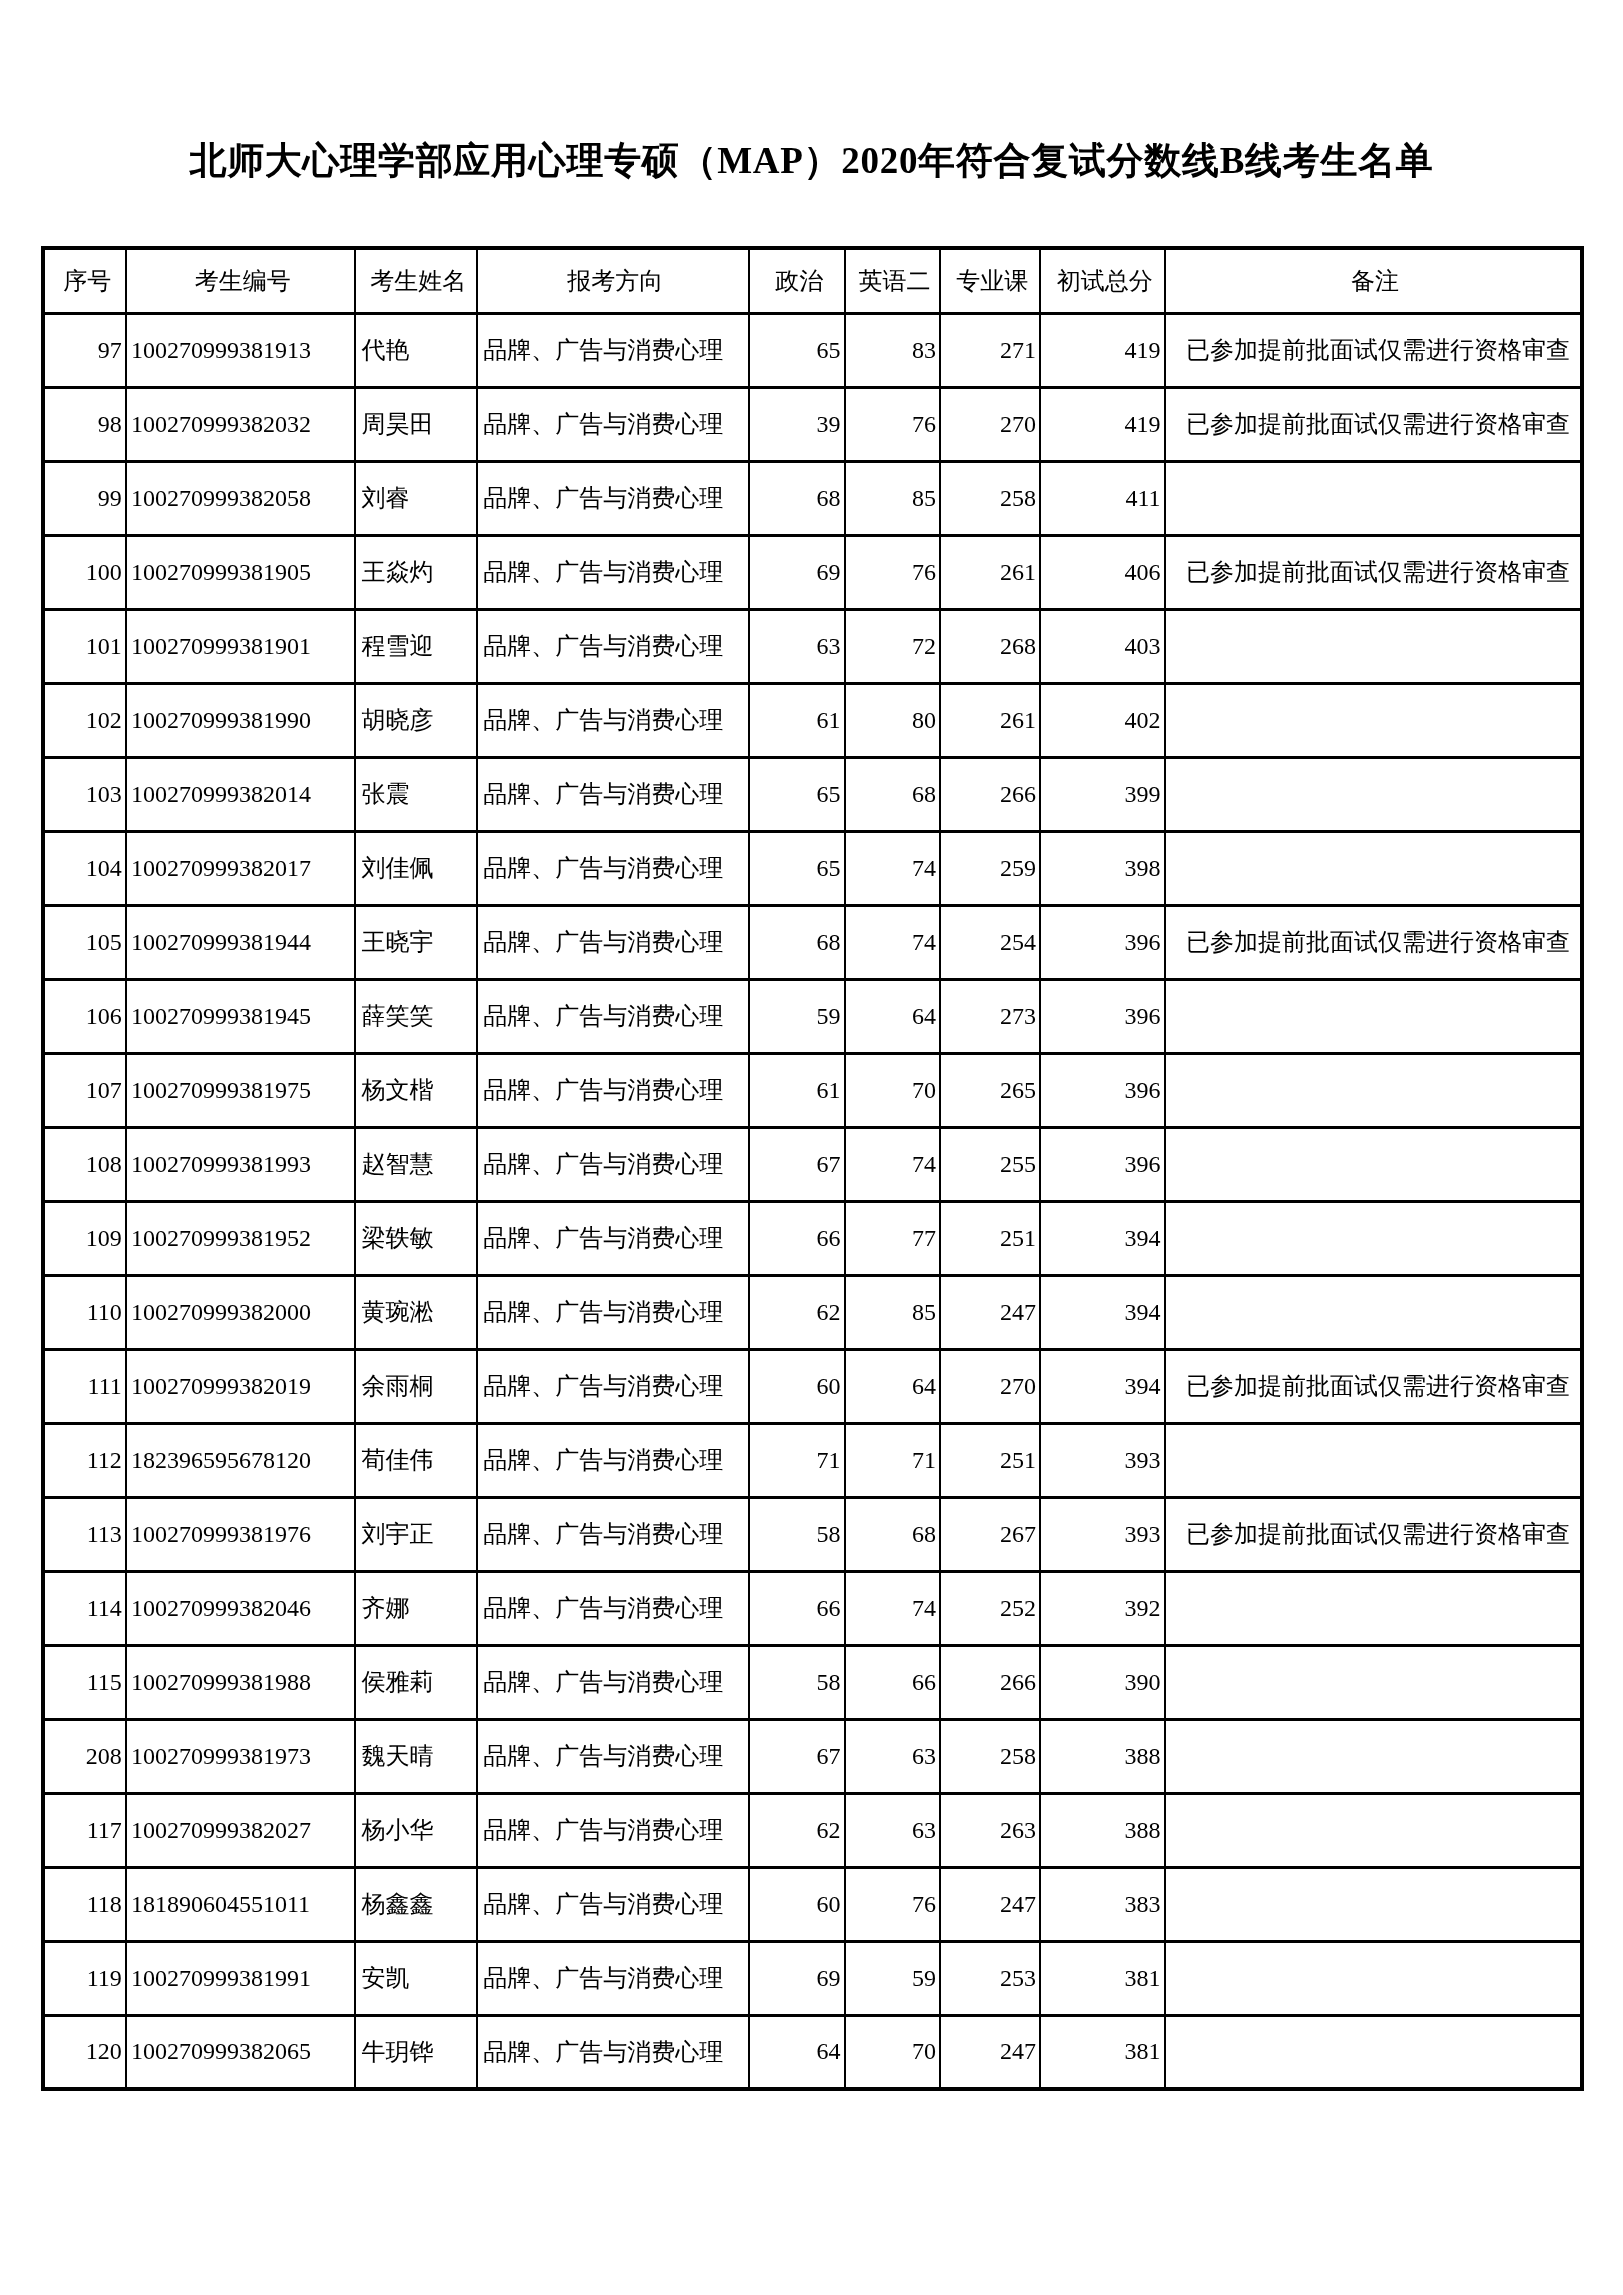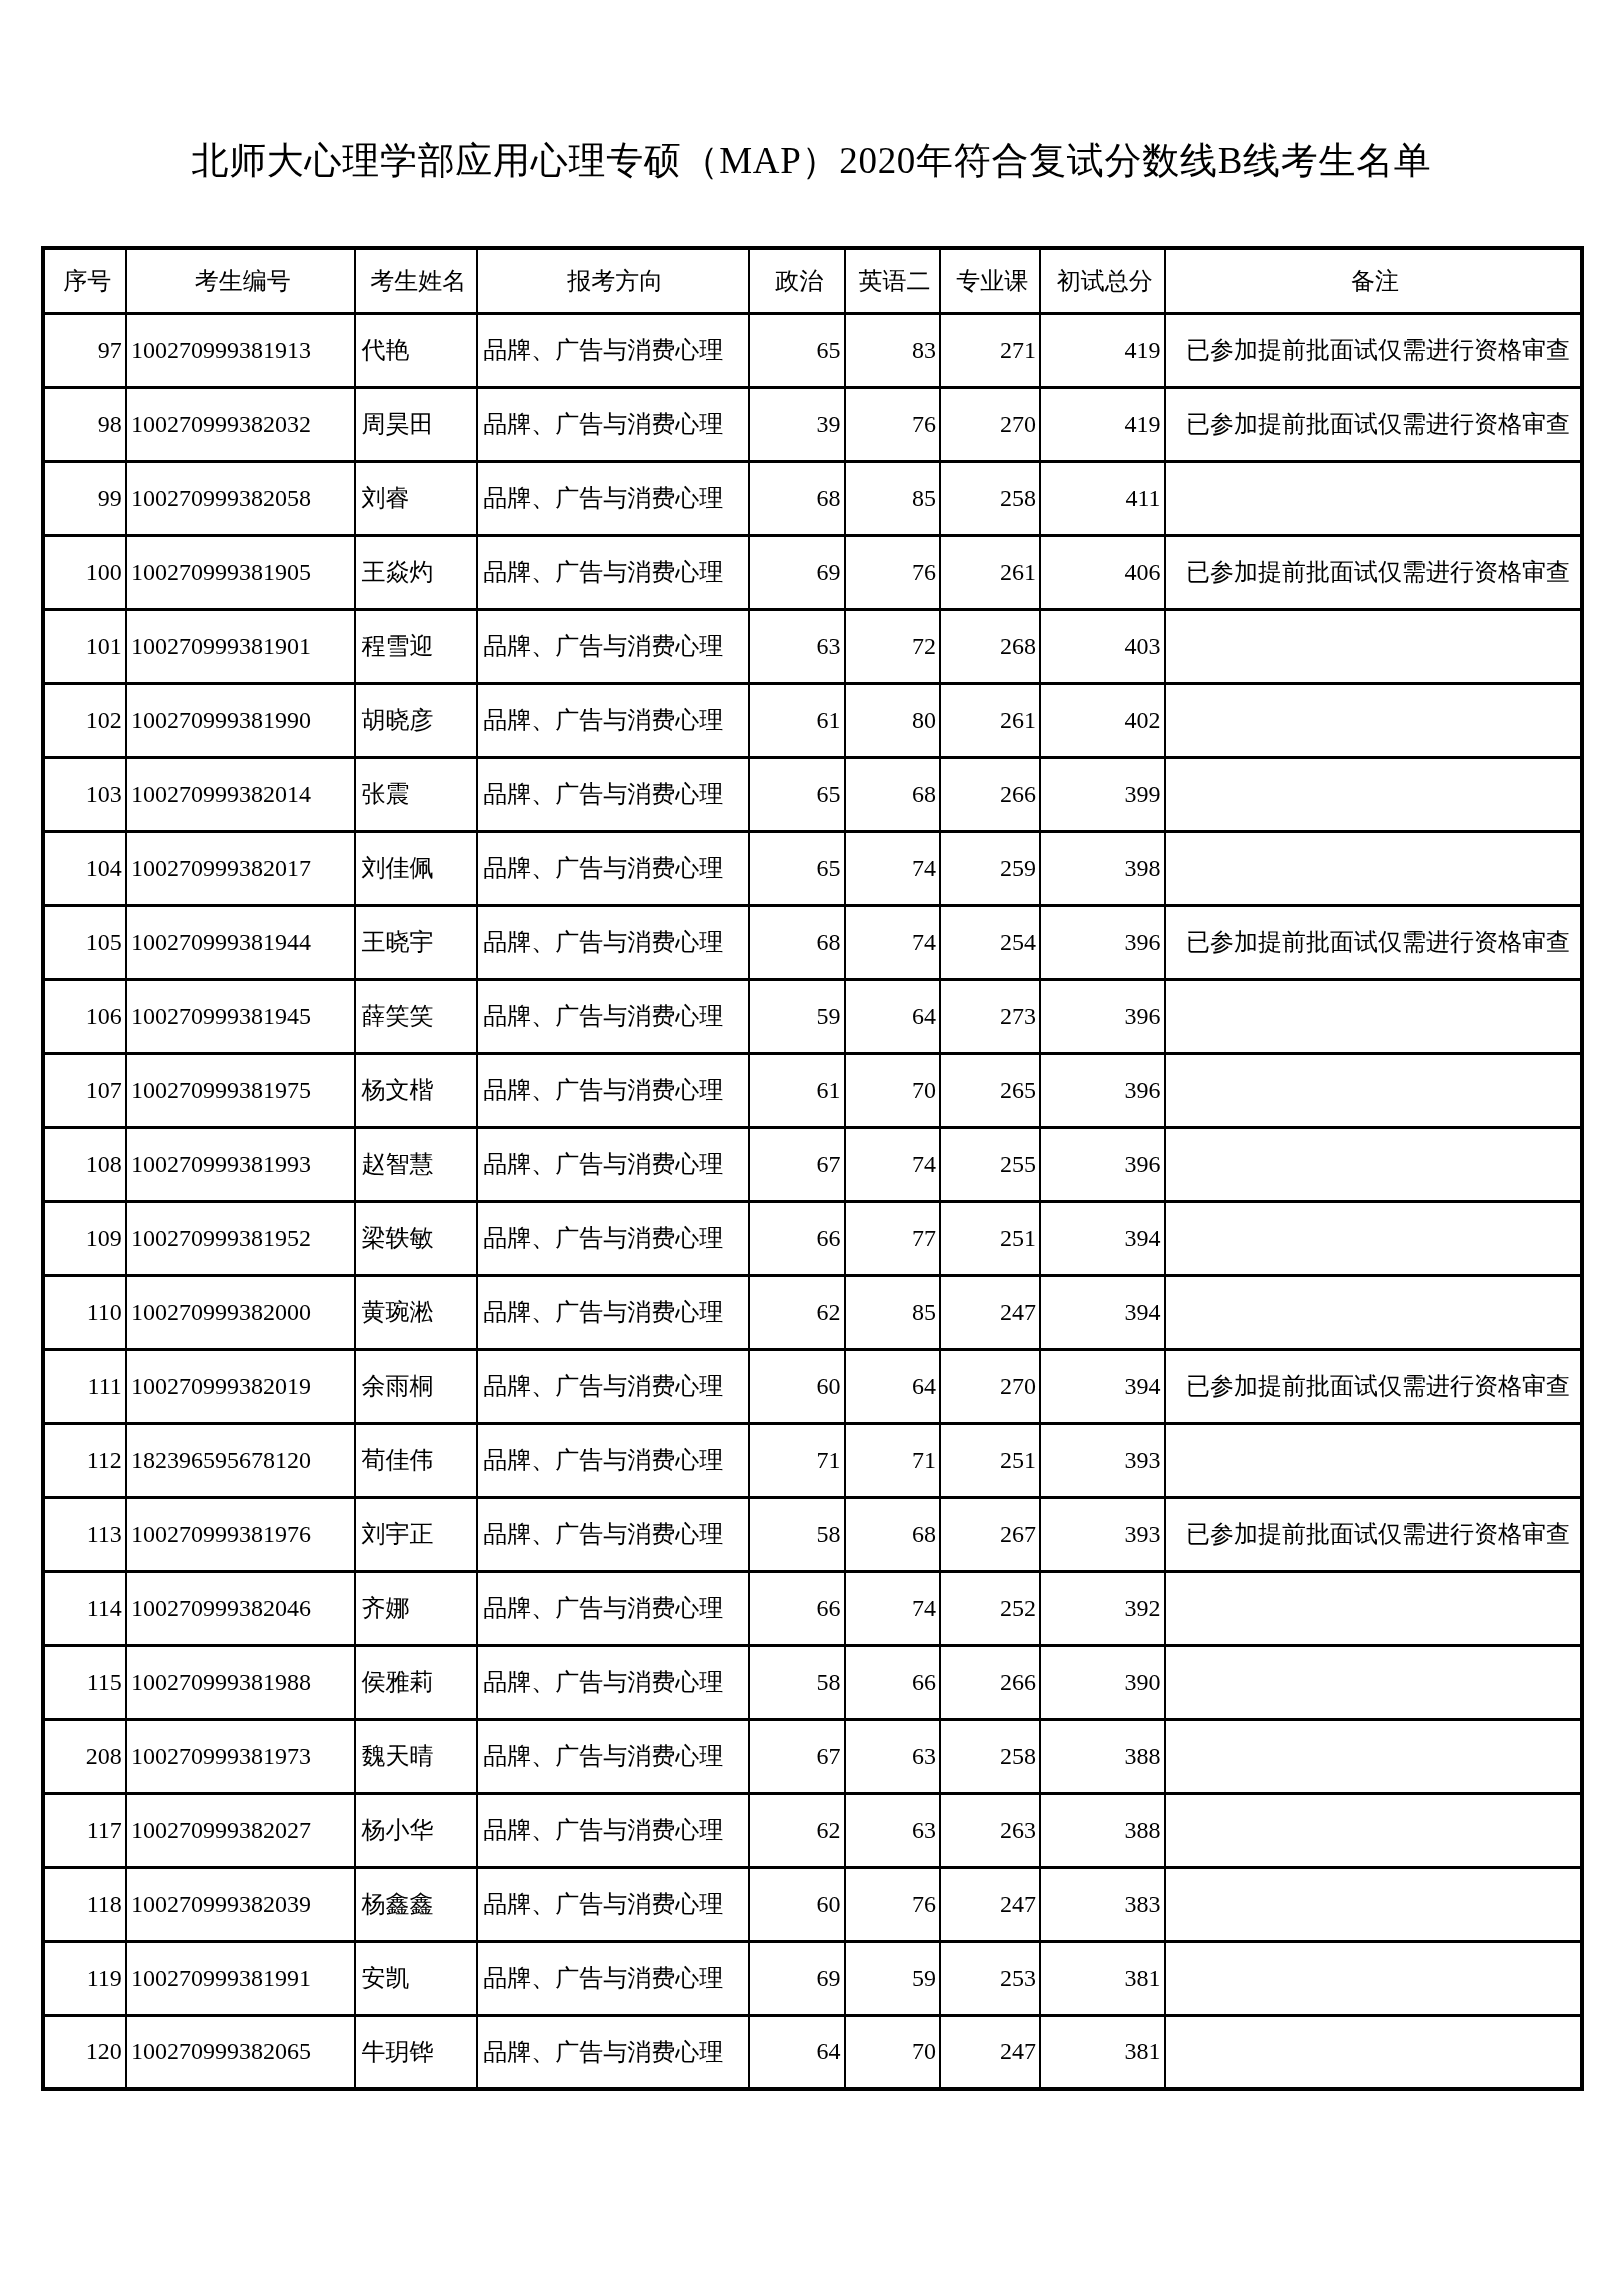--- a/index.html
+++ b/index.html
@@ -16,21 +16,21 @@
     background: #ffffff;
     overflow: hidden;
   }
   .doc-title {
     position: absolute;
     top: 136px;
     left: 0;
     width: 100%;
     text-align: center;
     font-size: 37px;
-    font-weight: normal;
+    font-weight: bold;
     letter-spacing: 0.7px;
     white-space: nowrap;
   }
   table.candidates-table {
     position: absolute;
     top: 246px;
     left: 41px;
     width: 1543px;
     border-collapse: collapse;
     table-layout: fixed;
@@ -317,21 +317,21 @@
           <td class="col-2">杨小华</td>
           <td class="col-3">品牌、广告与消费心理</td>
           <td class="col-4">62</td>
           <td class="col-5">63</td>
           <td class="col-6">263</td>
           <td class="col-7">388</td>
           <td class="col-8"></td>
         </tr>
         <tr>
           <td class="col-0">118</td>
-          <td class="col-1">100270999382039</td>
+          <td class="col-1">181890604551011</td>
           <td class="col-2">杨鑫鑫</td>
           <td class="col-3">品牌、广告与消费心理</td>
           <td class="col-4">60</td>
           <td class="col-5">76</td>
           <td class="col-6">247</td>
           <td class="col-7">383</td>
           <td class="col-8"></td>
         </tr>
         <tr>
           <td class="col-0">119</td>

